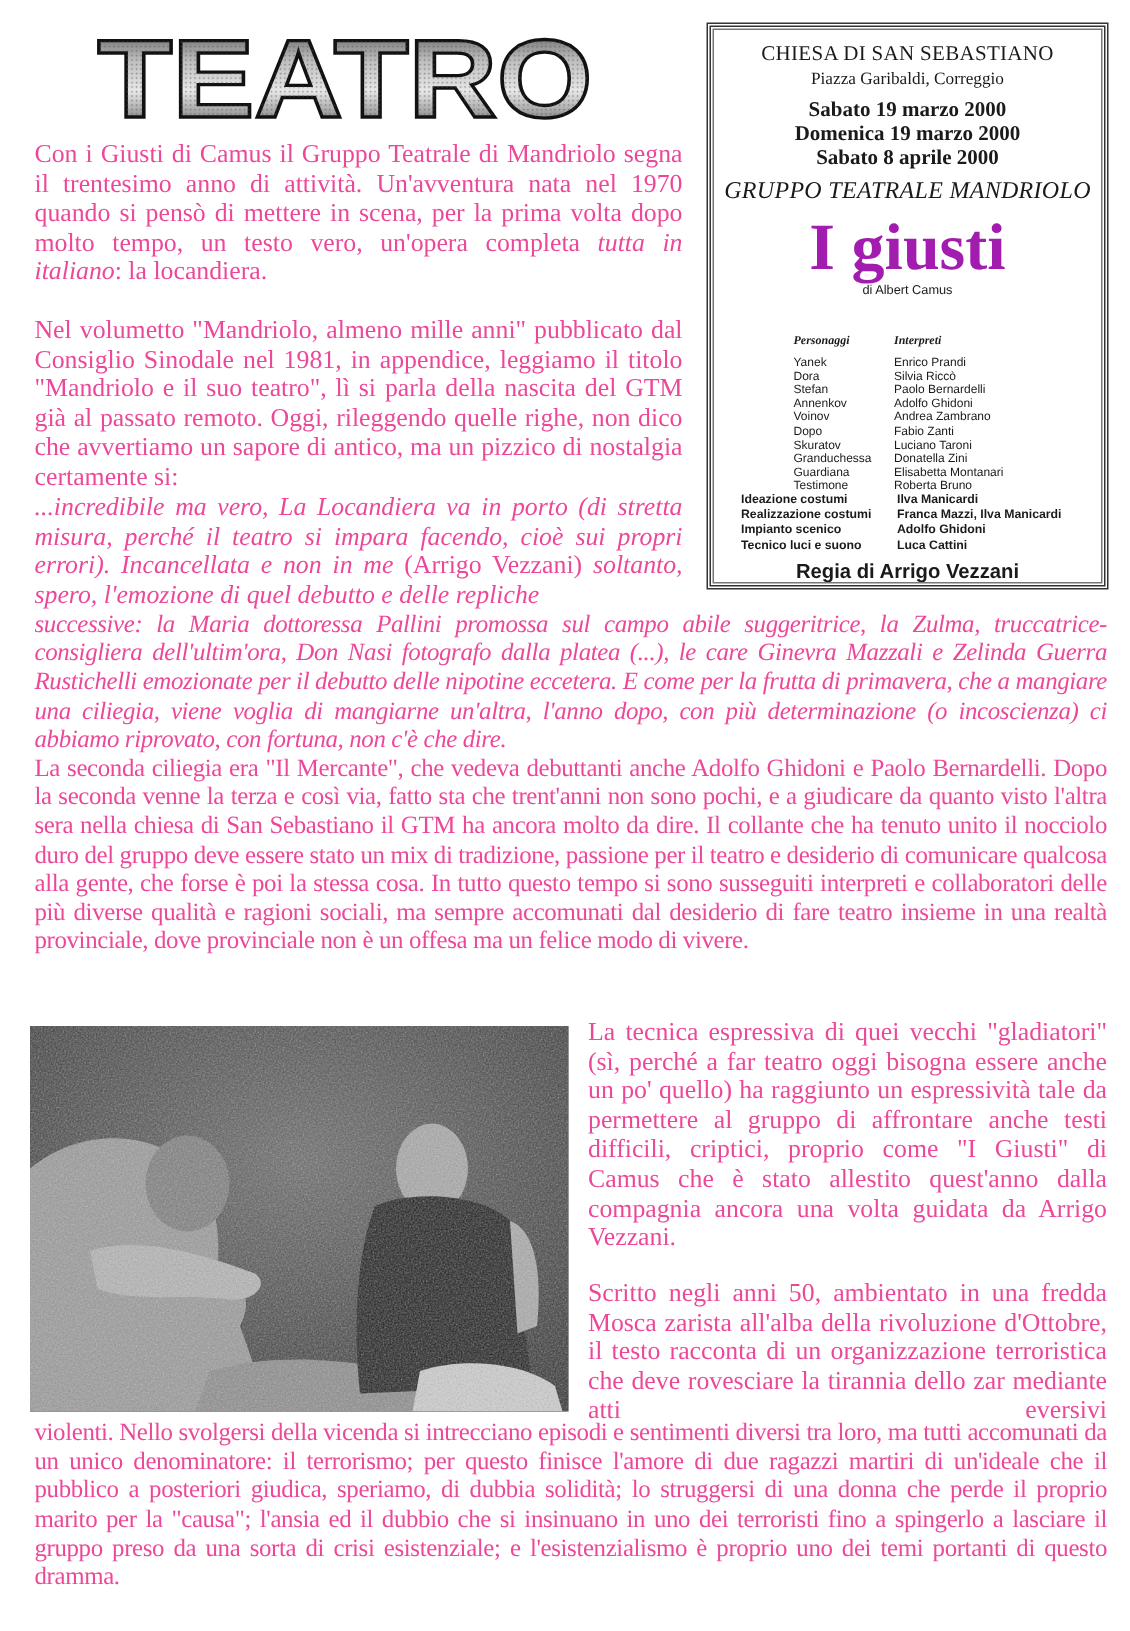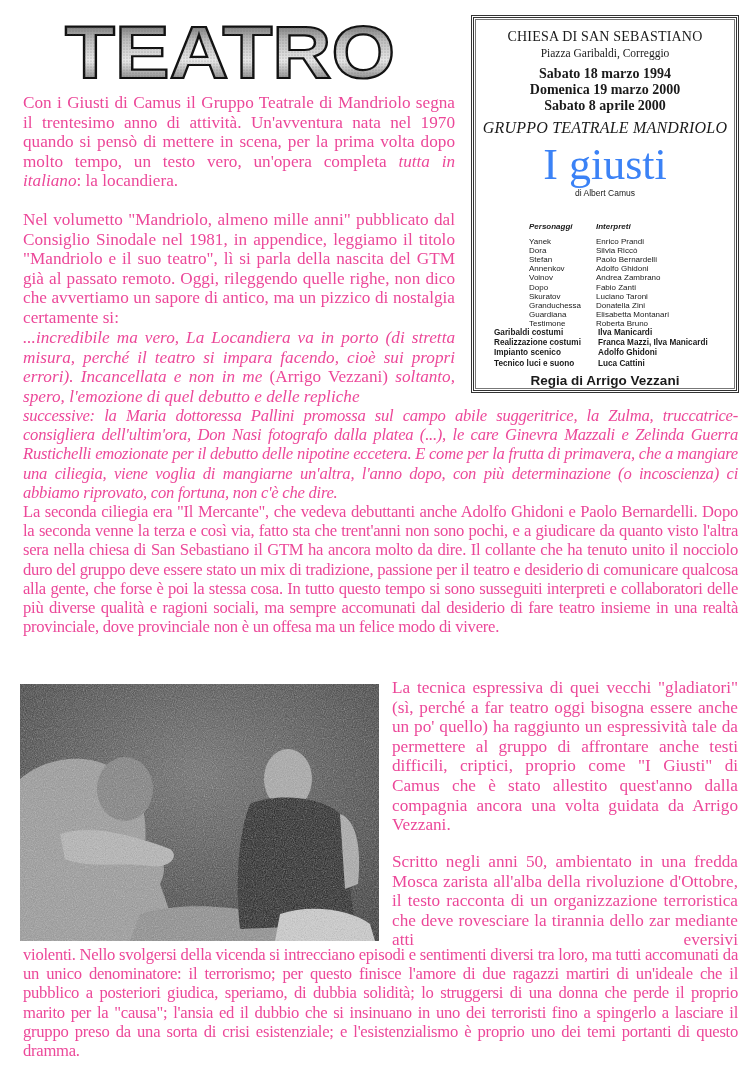--- a/index.html
+++ b/index.html
@@ -28,26 +28,26 @@
 
     
     .poster { position:absolute; left:471px; top:15px; width:268px; height:378px;
       border:3px double #333; box-sizing:border-box; background:#fff; }
     .poster::after { content:""; position:absolute; left:1px; top:1px; right:1px; bottom:1px; border:1px solid #777; pointer-events:none; }
     .poster .c { text-align:center; }
     .po-venue { font-family:"Liberation Serif",serif; font-size:14px; margin-top:11px; letter-spacing:0.2px; }
     .po-addr { font-family:"Liberation Serif",serif; font-size:11.5px; margin-top:2px; }
     .po-dates { font-family:"Liberation Serif",serif; font-weight:bold; font-size:14px; line-height:16px; margin-top:7px; }
     .po-group { font-family:"Liberation Serif",serif; font-size:16px; margin-top:5px; letter-spacing:0.2px;font-style:italic; }
-    .po-play { font-family:"Liberation Serif",serif; font-weight:normal; font-size:44px; line-height:44px; margin-top:6px; color:#3b82f6; }
+    .po-play { font-family:"Liberation Serif",serif; font-weight:bold; font-size:44px; line-height:44px; margin-top:6px; color:#a21caf; }
     .po-author { font-family:"Liberation Sans",sans-serif; font-size:8.5px; margin-top:1px; }
     .po-cast { position:absolute; left:55px; top:204px; width:190px; font-family:"Liberation Sans",sans-serif; font-size:8px; line-height:9.1px; }
     .po-cast .row { display:flex; }
     .po-cast .row .a { width:67px; }
-    .po-cast .hdr { font-style:italic; font-weight:bold; margin-bottom:6px; }
+    .po-cast .hdr { font-style:italic; font-weight:bold; margin-bottom:6px;font-family:Liberation Serif, serif; }
     .po-crew { position:absolute; left:20px; top:310px; width:230px; font-family:"Liberation Sans",sans-serif; font-size:8.2px; line-height:10.2px; font-weight:bold; }
     .po-crew .row { display:flex; }
     .po-crew .row .a { width:104px; }
     .po-director { position:absolute; left:0; right:0; top:355px; text-align:center; font-family:"Liberation Sans",sans-serif; font-weight:bold; font-size:13.5px; }
 
     
     .photo { position:absolute; left:20px; top:684px; width:359px; height:257px; overflow:hidden; background:#4a4a4a; }
     .photo svg { width:100%; height:100%; display:block; }
   </style>
 </head>
@@ -90,21 +90,21 @@
 </div>
 
 <div id="p4" class="p cond">
   <span>La seconda ciliegia era "Il Mercante", che vedeva debuttanti anche Adolfo Ghidoni e Paolo Bernardelli. Dopo la seconda venne la terza e così via, fatto sta che trent'anni non sono pochi, e a giudicare da quanto visto l'altra sera nella chiesa di San Sebastiano il GTM ha ancora molto da dire. Il collante che ha tenuto unito il nocciolo duro del gruppo deve essere stato un mix di tradizione, passione per il teatro e desiderio di comunicare qualcosa alla gente, che forse è poi la stessa cosa. In tutto questo tempo si sono susseguiti interpreti e collaboratori delle più diverse qualità e ragioni sociali, ma sempre accomunati dal desiderio di fare teatro insieme in una realtà provinciale, dove provinciale non è un offesa ma un felice modo di vivere.</span>
 </div>
 
 <div class="poster">
   <div class="c po-venue">CHIESA DI SAN SEBASTIANO</div>
   <div class="c po-addr">Piazza Garibaldi, Correggio</div>
   <div class="c po-dates">
-    <div>Sabato 18 marzo 1994</div>
+    <div>Sabato 19 marzo 2000</div>
     <div>Domenica 19 marzo 2000</div>
     <div>Sabato 8 aprile 2000</div>
   </div>
   <div class="c po-group">GRUPPO TEATRALE MANDRIOLO</div>
   <div class="c po-play">I giusti</div>
   <div class="c po-author">di Albert Camus</div>
 
   <div class="po-cast">
     <div class="row hdr">
       <span class="a">Personaggi</span>
@@ -147,21 +147,21 @@
         <span>Elisabetta Montanari</span>
       </div>
     <div class="row">
         <span class="a">Testimone</span>
         <span>Roberta Bruno</span>
       </div>
   </div>
 
   <div class="po-crew">
     <div class="row">
-        <span class="a">Garibaldi costumi</span>
+        <span class="a">Ideazione costumi</span>
         <span>Ilva Manicardi</span>
       </div>
     <div class="row">
         <span class="a">Realizzazione costumi</span>
         <span>Franca Mazzi, Ilva Manicardi</span>
       </div>
     <div class="row">
         <span class="a">Impianto scenico</span>
         <span>Adolfo Ghidoni</span>
       </div>

